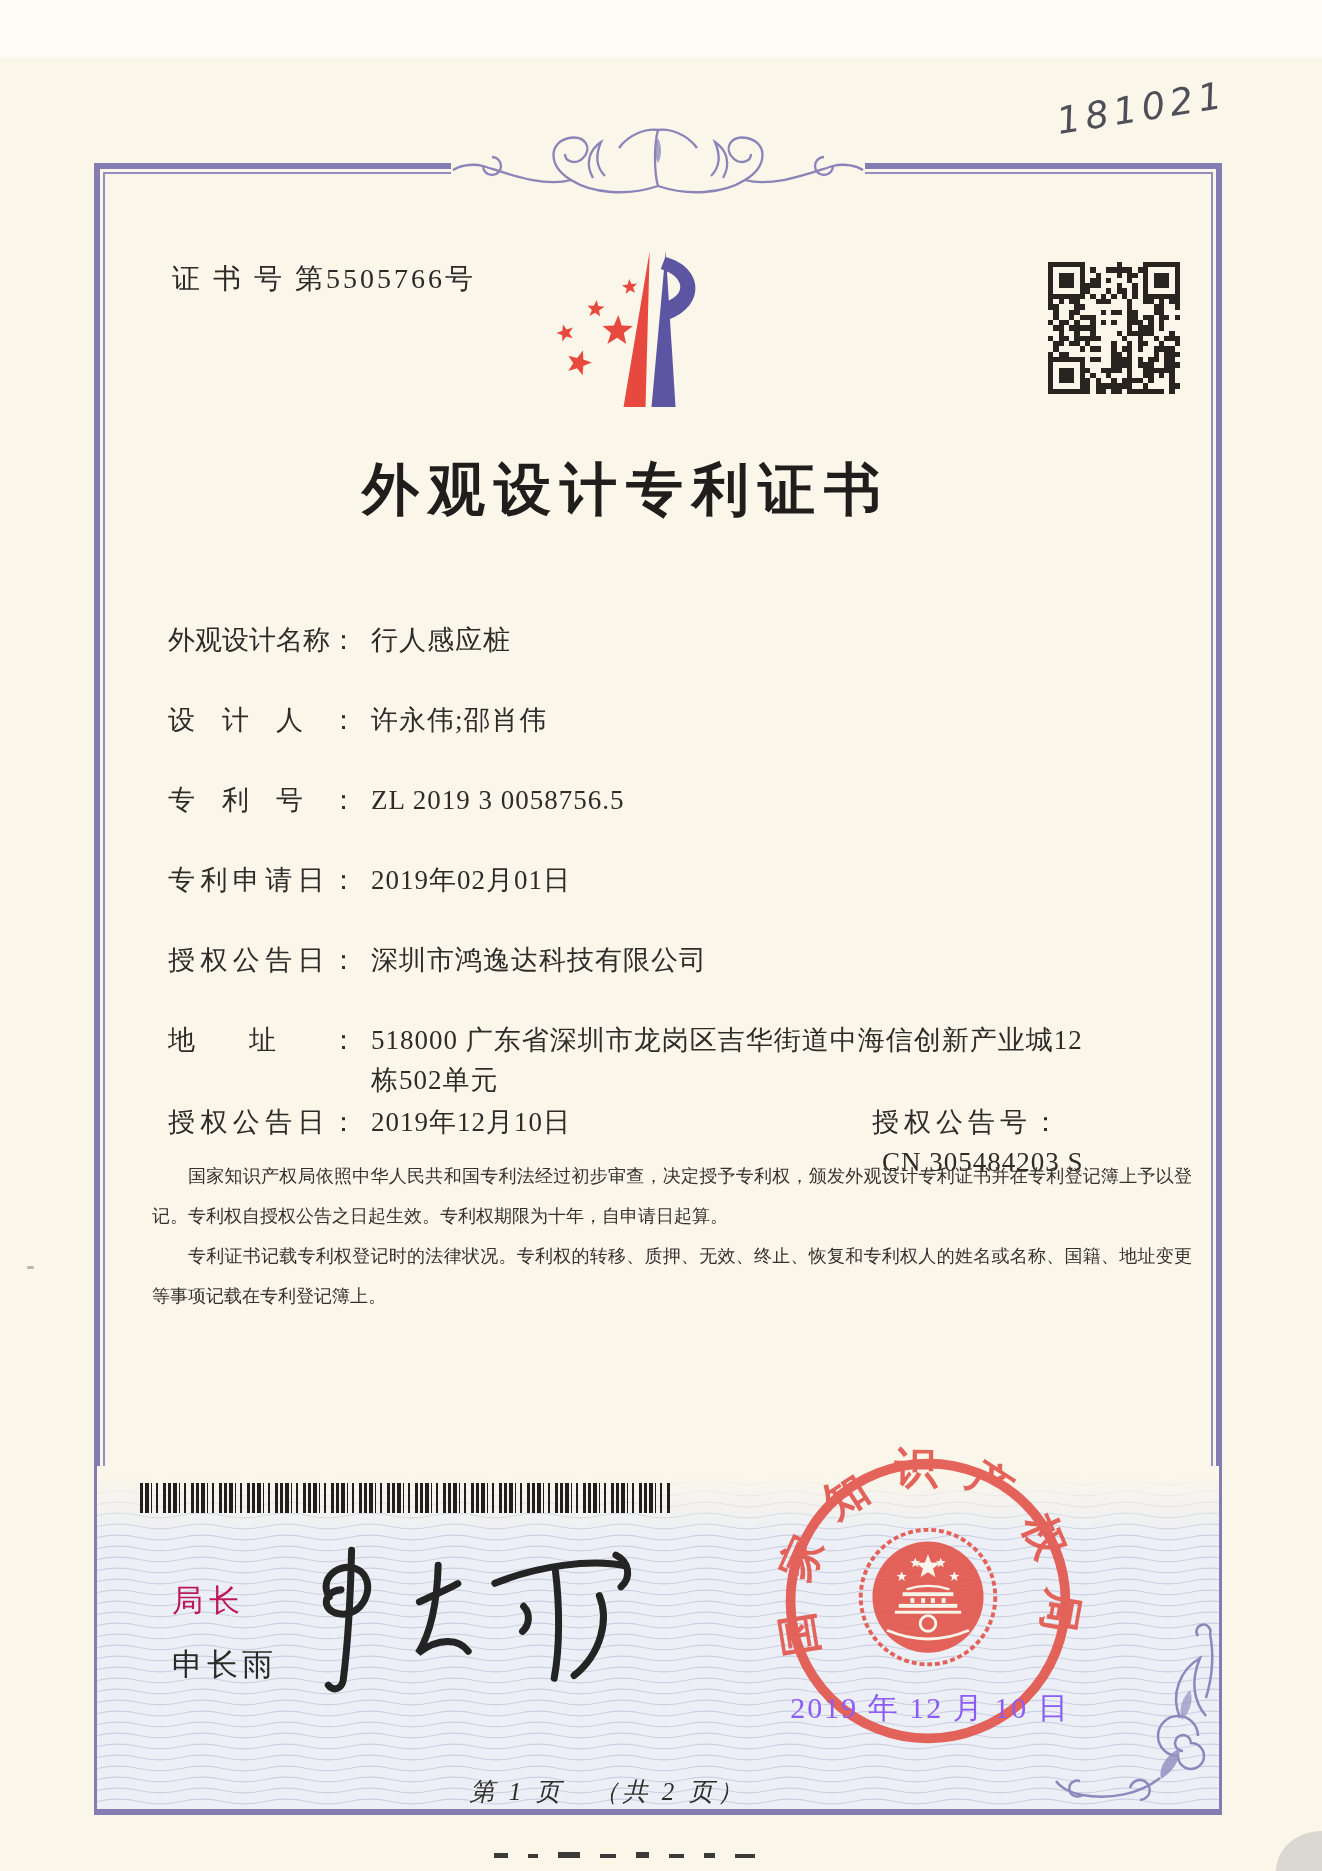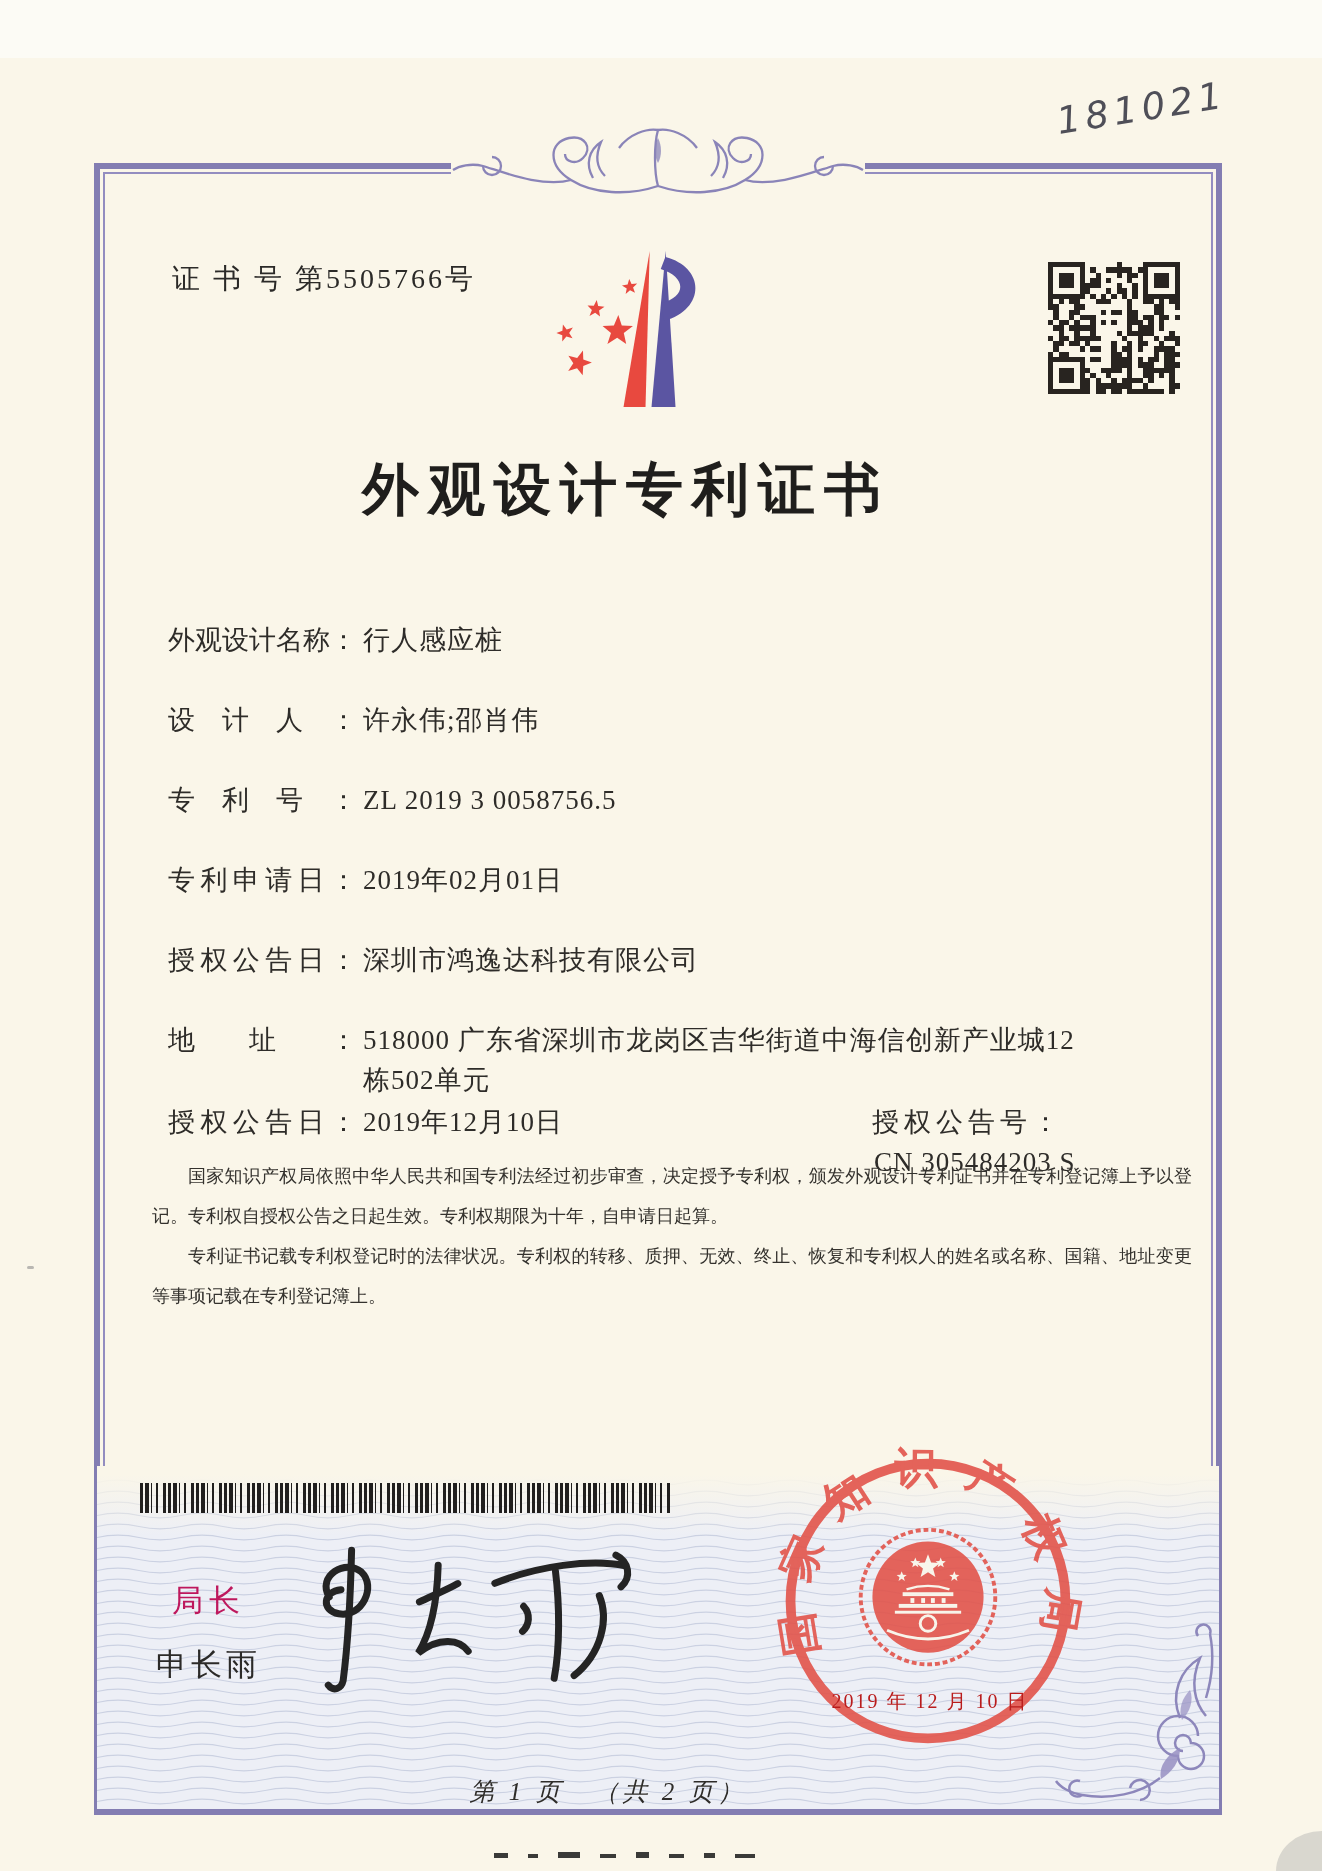--- a/index.html
+++ b/index.html
@@ -23,40 +23,40 @@
   .logo{position:absolute;left:480px;top:245px;}
   .qr{position:absolute;left:1048px;top:262px;}
 
   .title{position:absolute;left:94px;top:452px;width:1064px;text-align:center;
          font-size:57px;font-weight:bold;letter-spacing:9px;color:#1f1e1c;}
 
   .frow{position:absolute;left:168px;font-size:27px;color:#2e2c29;}
   .flabel{display:inline-block;width:189px;height:40px;line-height:40px;overflow:hidden;
           text-align:justify;text-align-last:justify;vertical-align:top;}
   .flabel::after{content:"";display:inline-block;width:100%;height:0;}
-  .fvalue{display:inline-block;margin-left:6px;line-height:40px;vertical-align:top;letter-spacing:1px;}
+  .fvalue{display:inline-block;margin-left:14px;line-height:40px;vertical-align:top;letter-spacing:1px;}
   .addr .fvalue{width:712px;line-height:40px;}
   .grant2{position:absolute;left:700px;top:0;}
 
   .bodytext{position:absolute;left:152px;top:1156px;width:1040px;font-size:18px;line-height:40px;
             text-align:justify;color:#34322e;}
   .bodytext p{margin:0;text-indent:2em;}
 
   .barcode{position:absolute;left:140px;top:1483px;width:532px;height:30px;
     background:repeating-linear-gradient(90deg,#211f1e 0 3px,rgba(0,0,0,0) 3px 5px,#211f1e 5px 9px,
       rgba(0,0,0,0) 9px 11px,#211f1e 11px 12px,rgba(0,0,0,0) 12px 16px,#211f1e 16px 18px,
       rgba(0,0,0,0) 18px 23px,#211f1e 23px 26px,rgba(0,0,0,0) 26px 28px);}
 
   .sig-title{position:absolute;left:172px;top:1580px;font-size:31px;letter-spacing:6px;color:#be185d;}
-  .sig-name{position:absolute;left:156px;top:1644px;font-size:31px;letter-spacing:4px;color:#2b2a28;}
+  .sig-name{position:absolute;left:172px;top:1644px;font-size:31px;letter-spacing:4px;color:#2b2a28;}
   .signature{position:absolute;left:300px;top:1538px;}
 
   .seal{position:absolute;left:772px;top:1445px;}
   .seal-date{position:absolute;left:790px;top:1688px;width:280px;text-align:center;
-             font-size:20px;letter-spacing:2px;color:#b91c1c;}
+             font-size:30px;letter-spacing:2px;color:#8b5cf6;}
 
   .footer{position:absolute;left:408px;top:1775px;width:400px;text-align:center;
           font-size:25px;letter-spacing:4px;color:#2e2c29;font-style:italic;}
 
   .cutoff{position:absolute;left:494px;top:1852px;display:flex;gap:20px;align-items:flex-end;}
   .cutoff i{display:block;background:#3a3a38;height:5px;}
   .cutoff i:nth-child(1){width:14px}.cutoff i:nth-child(2){width:10px;height:4px}
   .cutoff i:nth-child(3){width:22px;height:6px}.cutoff i:nth-child(4){width:16px;height:4px}
   .cutoff i:nth-child(5){width:13px;height:6px}.cutoff i:nth-child(6){width:15px;height:4px}
   .cutoff i:nth-child(7){width:11px;height:5px}.cutoff i:nth-child(8){width:20px;height:4px}

